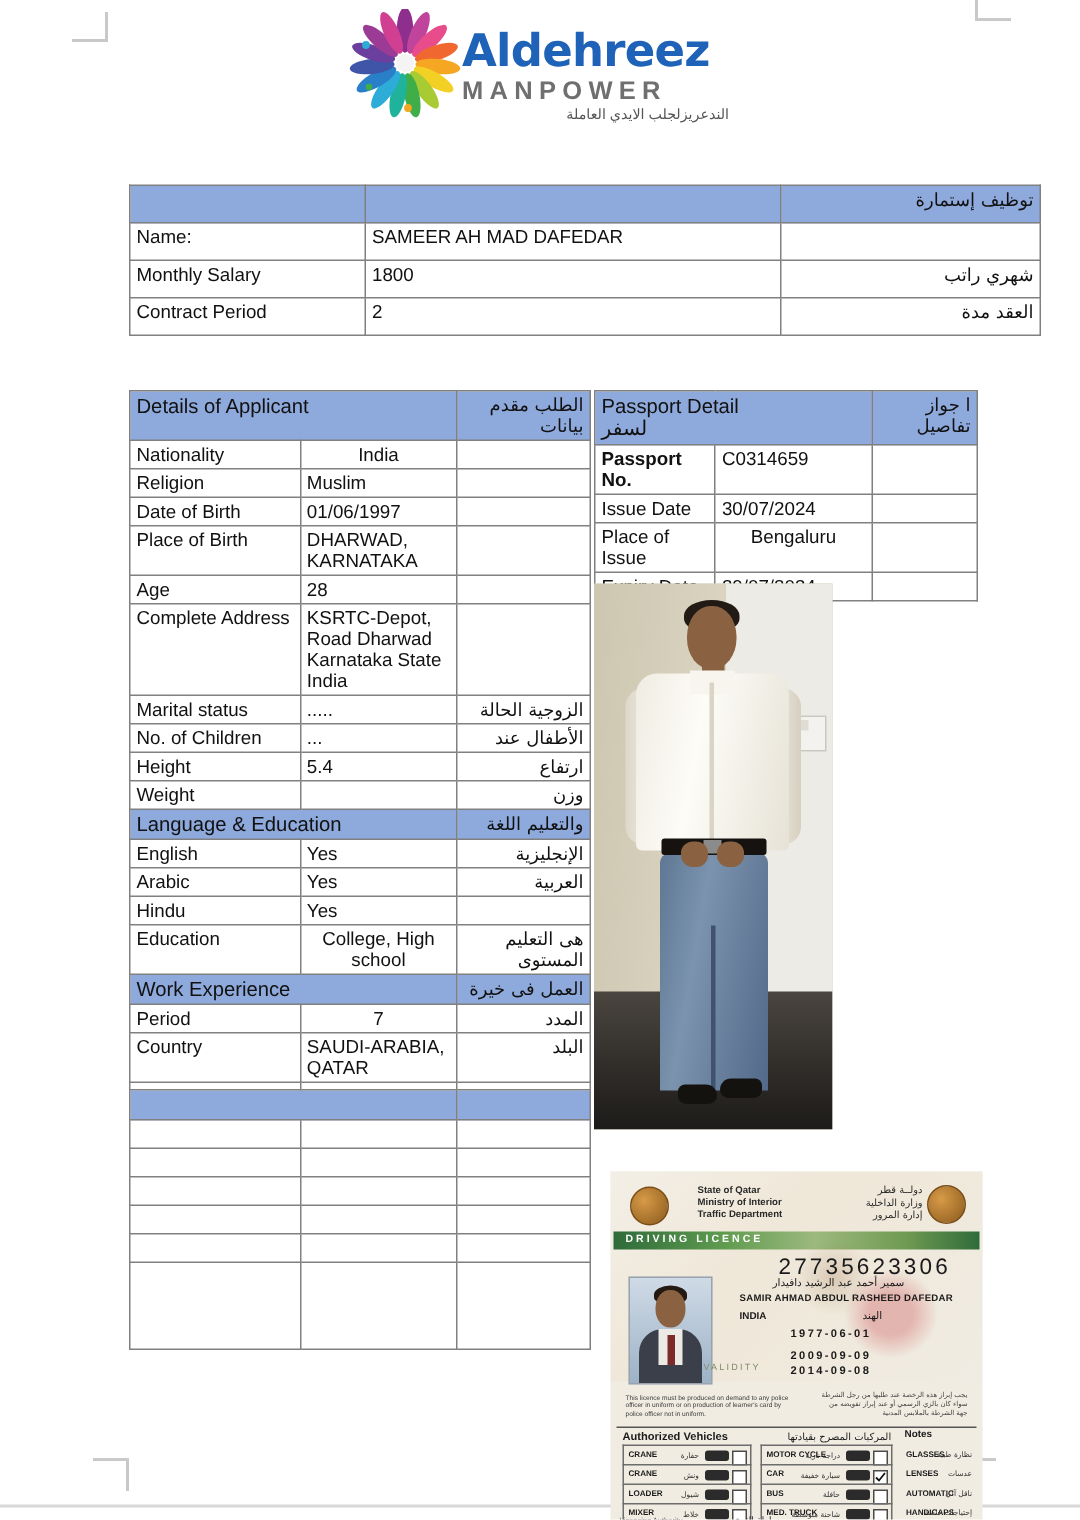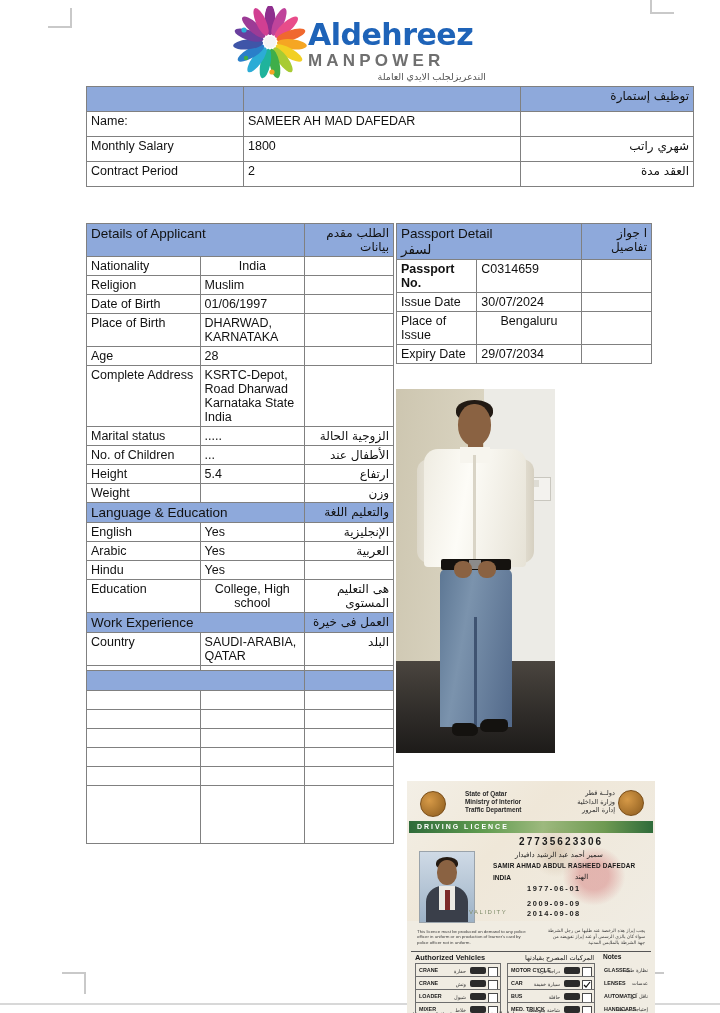--- a/index.html
+++ b/index.html
@@ -19,21 +19,21 @@
   .logo-wrap{position:absolute;left:232px;top:6px;width:256px;height:74px;}
   .logo-mark{position:absolute;left:0;top:0;width:78px;height:74px;}
   .logo-txt{position:absolute;left:76px;top:14px;width:180px;text-align:left;}
   .logo-name{font-size:30px;font-weight:bold;color:#1e63b8;letter-spacing:-.5px;
              line-height:30px;font-family:"DejaVu Sans",sans-serif;}
   .logo-sub{font-size:17px;letter-spacing:4.2px;color:#6f6f6f;font-weight:bold;
             text-align:left;margin-top:1px;padding-right:2px;}
   .logo-ar{font-size:9.5px;color:#555;text-align:right;direction:rtl;margin-top:0px;padding-right:2px;}
 
   
-  table{border-collapse:collapse;position:absolute;}
+  table{border-collapse:collapse;position:absolute;margin-top:37px;}
   td{border:1px solid #808080;font-size:12.5px;padding:2px 4px;vertical-align:top;
      background:#fff;}
   .hdr{background:#8ea9db;font-size:13.5px;}
   .ar{direction:rtl;text-align:right;font-size:12px;font-family:"DejaVu Sans",sans-serif;}
   .ctr{text-align:center;}
 
   
   #top-table{left:86px;top:86px;width:608px;}
   #top-table td{height:20px;}
 
@@ -103,21 +103,21 @@
   .lic-seal.l{left:13px;top:10px;}
   .lic-seal.r{left:211px;top:9px;}
   .lic-en{position:absolute;left:58px;top:9px;font-size:6.4px;font-weight:bold;color:#2a2a2a;
           line-height:8.2px;}
   .lic-ar{position:absolute;left:146px;top:8px;width:62px;font-size:6.6px;color:#2a2a2a;
           direction:rtl;text-align:right;line-height:8.6px;font-family:"DejaVu Sans",sans-serif;}
   .lic-band{position:absolute;left:2px;top:40px;width:244px;height:12px;
             background:linear-gradient(90deg,#2f6b3a,#5f9b4f 30%,#9db97e 55%,#6f9a52 80%,#2f6b3a);}
   .lic-band span{position:absolute;left:8px;top:1.5px;font-size:7px;font-weight:bold;color:#fff;
                  letter-spacing:2px;}
-  .lic-num{position:absolute;left:112px;top:55px;font-size:10px;font-weight:bold;color:#1a1a1a;
+  .lic-num{position:absolute;left:112px;top:55px;font-size:15px;font-weight:normal;color:#1a1a1a;
            letter-spacing:2.1px;}
   .lic-photo{position:absolute;left:12px;top:70px;width:54px;height:70px;background:#cfd6dd;
              border:1px solid #9aa3ab;overflow:hidden;}
   .lp-bg{position:absolute;left:0;top:0;width:54px;height:70px;
          background:linear-gradient(180deg,#cfdae6,#9db2c6);}
   .lp-head{position:absolute;left:17px;top:8px;width:20px;height:25px;border-radius:48%;background:#8a6242;}
   .lp-hair{position:absolute;left:16px;top:5px;width:22px;height:12px;border-radius:50% 50% 35% 35%;background:#241a12;}
   .lp-body{position:absolute;left:6px;top:34px;width:42px;height:36px;border-radius:16px 16px 0 0;background:#3a3f4a;}
   .lp-shirt{position:absolute;left:19px;top:34px;width:16px;height:24px;background:#eceae4;}
   .lp-tie{position:absolute;left:25px;top:38px;width:5px;height:20px;background:#7d2a2a;}
@@ -320,20 +320,25 @@
       <tr>
         <td class="lbl">Education</td>
         <td class="val ctr">College, High school</td>
         <td class="arc ar">هى التعليم المستوى</td>
       </tr>
       <tr>
         <td class="hdr" colspan="2">Work Experience</td>
         <td class="hdr ar">العمل فى خيرة</td>
       </tr>
       <tr>
+        <td class="lbl">Period</td>
+        <td class="val ctr">7</td>
+        <td class="arc ar">المدد</td>
+      </tr>
+      <tr>
         <td class="lbl">Country</td>
         <td class="val">SAUDI-ARABIA, QATAR</td>
         <td class="arc ar">البلد</td>
       </tr>
       <tr>
         <td class="lbl"></td>
         <td class="val"></td>
         <td class="arc ar"></td>
       </tr>
       <tr>

